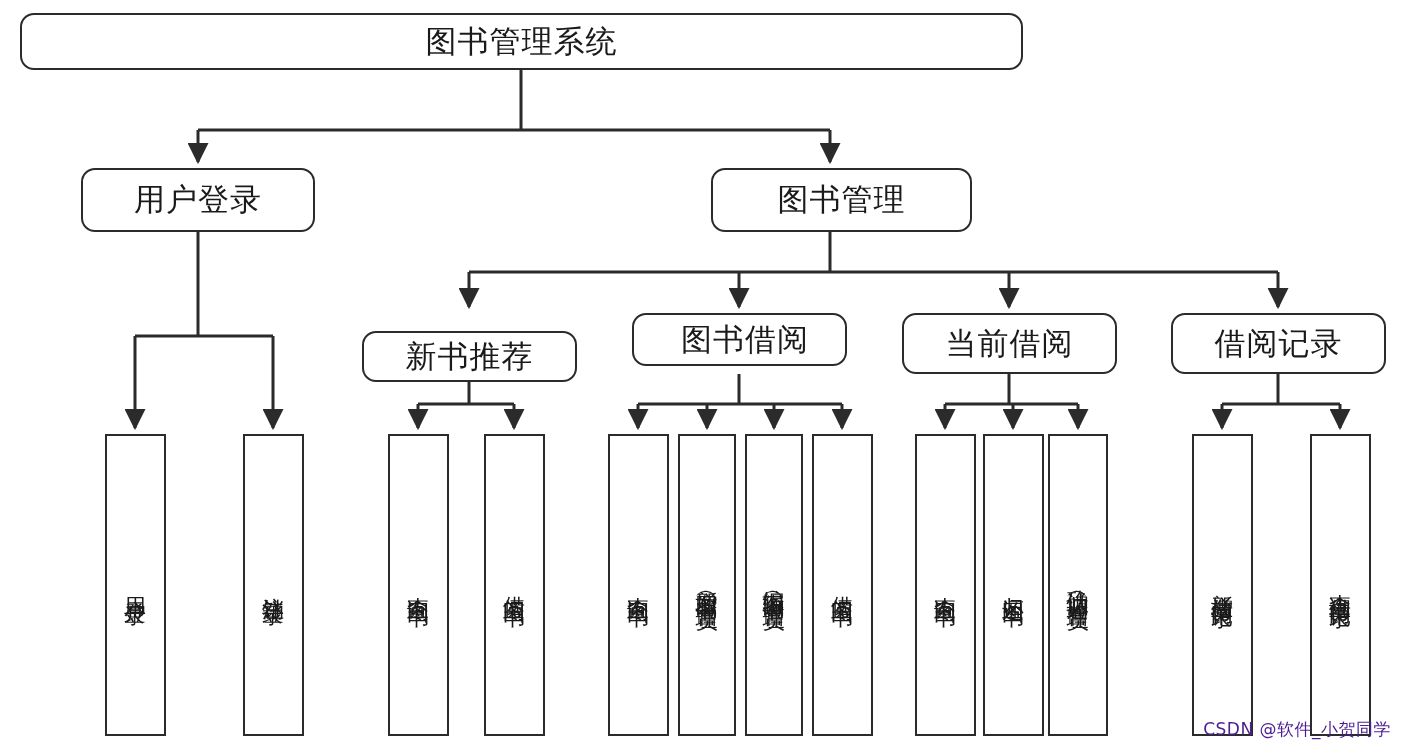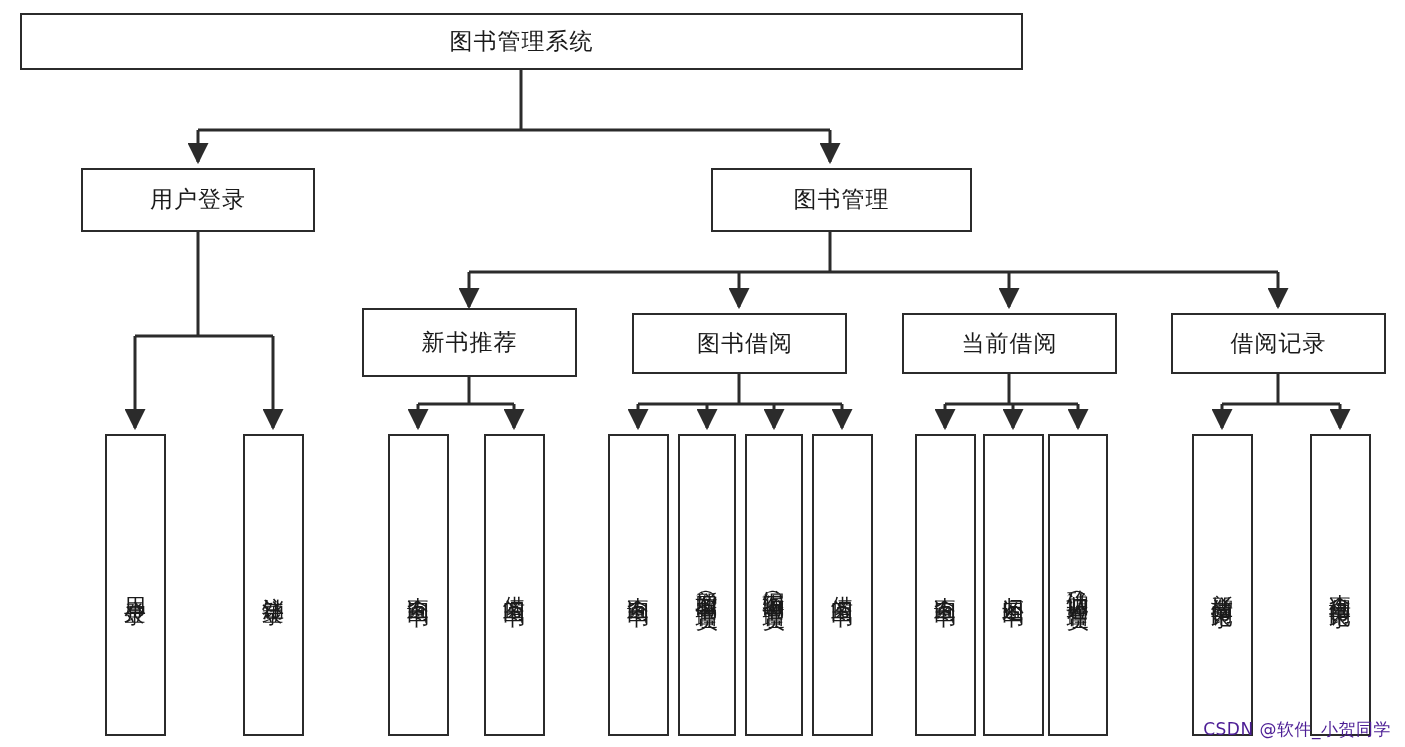--- a/index.html
+++ b/index.html
@@ -28,24 +28,25 @@
     position: absolute;
     box-sizing: border-box;
     background: #ffffff;
     border: 2px solid #2b2b2b;
     display: flex;
     align-items: center;
     justify-content: center;
     color: #1a1a1a;
   }
   .node-h {
-    font-size: 23px;
+    font-size: 31px;
     letter-spacing: 1px;
     line-height: 1.2;
     white-space: nowrap;
+    border-radius: 14px;
   }
   .leaf {
     position: absolute;
     box-sizing: border-box;
     background: #ffffff;
     border: 2px solid #2b2b2b;
     display: flex;
     align-items: center;
     justify-content: center;
     color: #1a1a1a;
@@ -128,24 +129,24 @@
     <span>图书管理系统</span>
   </div>
 
   <div class="node node-h" id="node-l2-0" style="left: 81px; top: 168px; width: 234px; height: 64px;">
     <span>用户登录</span>
   </div>
   <div class="node node-h" id="node-l2-1" style="left: 711px; top: 168px; width: 261px; height: 64px;">
     <span>图书管理</span>
   </div>
 
-  <div class="node node-h" id="node-l3-0" style="left: 362px; top: 308px; width: 215px; height: 69px;">
+  <div class="node node-h" id="node-l3-0" style="left: 362px; top: 331px; width: 215px; height: 51px;">
     <span>新书推荐</span>
   </div>
-  <div class="node node-h" id="node-l3-1" style="left: 632px; top: 313px; width: 215px; height: 61px; padding-left: 11px;">
+  <div class="node node-h" id="node-l3-1" style="left: 632px; top: 313px; width: 215px; height: 53px; padding-left: 11px;">
     <span>图书借阅</span>
   </div>
   <div class="node node-h" id="node-l3-2" style="left: 902px; top: 313px; width: 215px; height: 61px;">
     <span>当前借阅</span>
   </div>
   <div class="node node-h" id="node-l3-3" style="left: 1171px; top: 313px; width: 215px; height: 61px;">
     <span>借阅记录</span>
   </div>
 
   <div class="leaf" id="leaf-0" style="left: 105px; top: 434px; width: 61px; height: 302px;">

